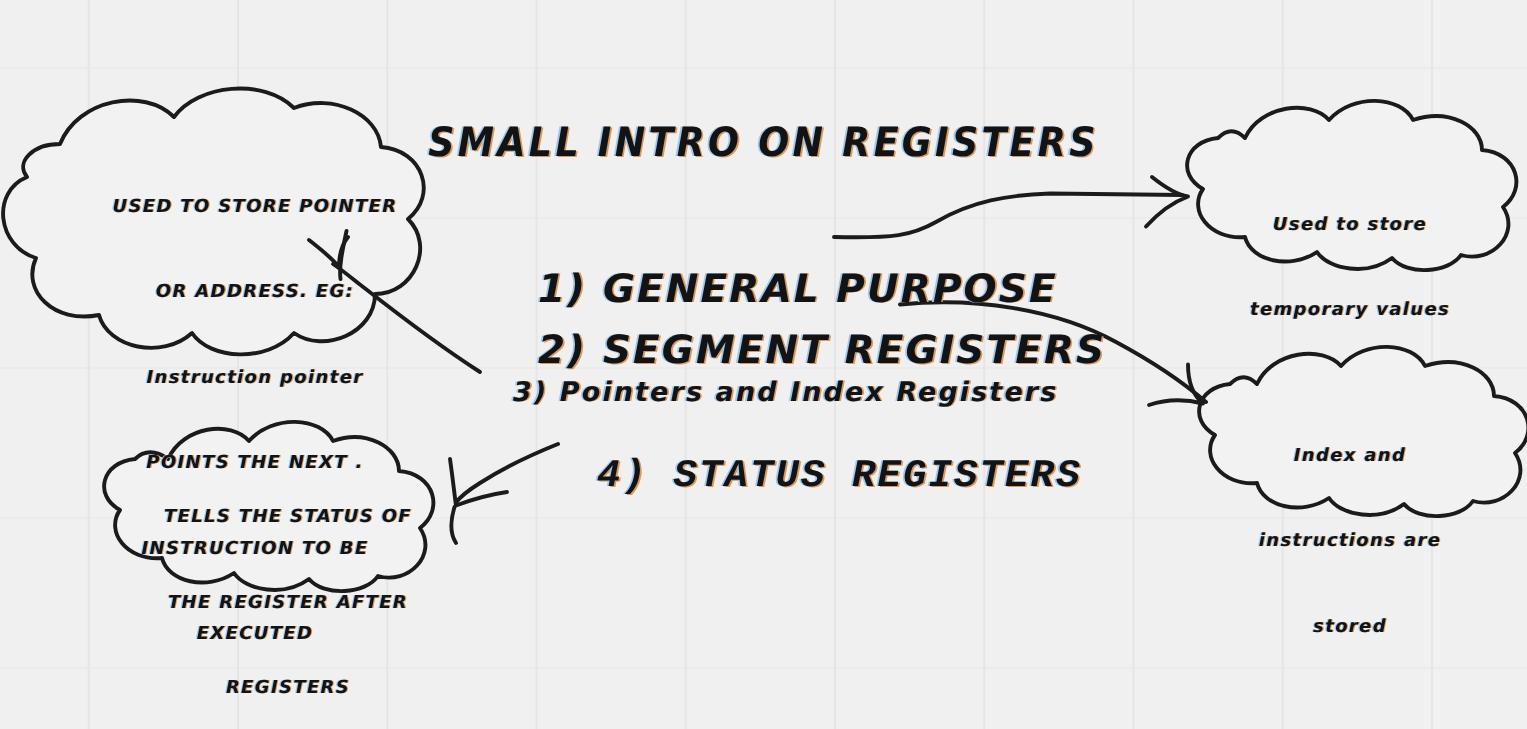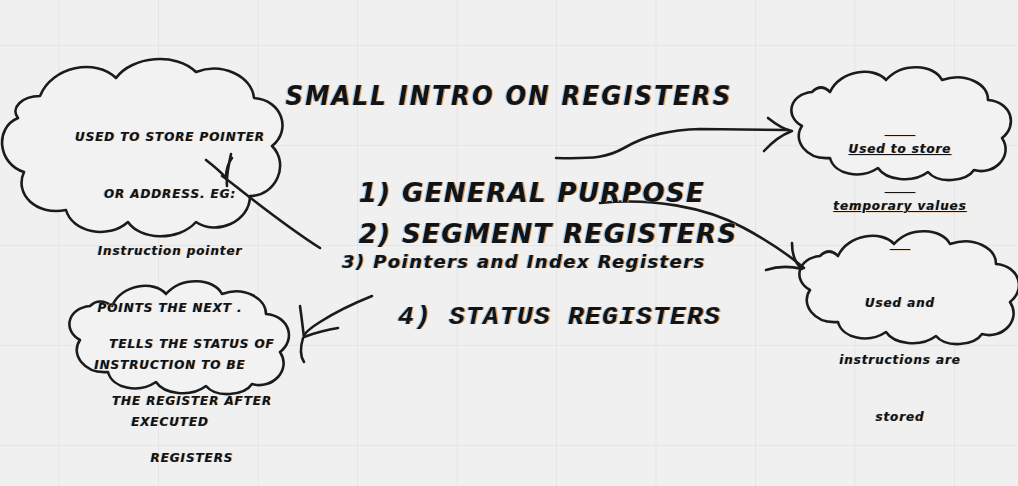--- a/index.html
+++ b/index.html
@@ -68,21 +68,21 @@
   .list-item.i3 { top: 230px; font-size: 18px; }
   .list-item.i4 { top: 272px; font-family: Liberation Mono, monospace; }
   .cloud-text {
     text-align: center;
     font-size: 12px;
     line-height: 19px;
     letter-spacing: 0.9px;
     text-shadow: -0.8px 0 0 #9ec8ef, 0.7px 0.3px 0 #d89a5c;
   }
   #cloud-text-pointer  { left: 50px;  top: 90px;  width: 240px; }
-  #cloud-text-temp     { left: 800px; top: 102px; width: 200px; text-decoration: underline; }
+  #cloud-text-temp     { left: 800px; top: 102px; width: 200px; }
   #cloud-text-code     { left: 800px; top: 256px; width: 200px; }
   #cloud-text-status   { left: 92px;  top: 297px; width: 200px; }
 </style>
 </head>
 <body>
 
 <div id="canvas">
 
   <svg id="sketch" viewBox="0 0 1018 486">
     <g fill="#f2f2f2" stroke="#1b1b1b" stroke-width="2.6" stroke-linecap="round" stroke-linejoin="round">
@@ -206,21 +206,21 @@
       <div>INSTRUCTION TO BE</div>
       <div>EXECUTED</div>
     </div>
 
     <div class="hand cloud-text" id="cloud-text-temp">
       <div>Used to store</div>
       <div>temporary values</div>
     </div>
 
     <div class="hand cloud-text" id="cloud-text-code">
-      <div>Used and</div>
+      <div>Index and</div>
       <div>instructions are</div>
       <div>stored</div>
     </div>
 
     <div class="hand cloud-text" id="cloud-text-status">
       <div>TELLS THE STATUS OF</div>
       <div>THE REGISTER AFTER</div>
       <div>REGISTERS</div>
       
     </div>

